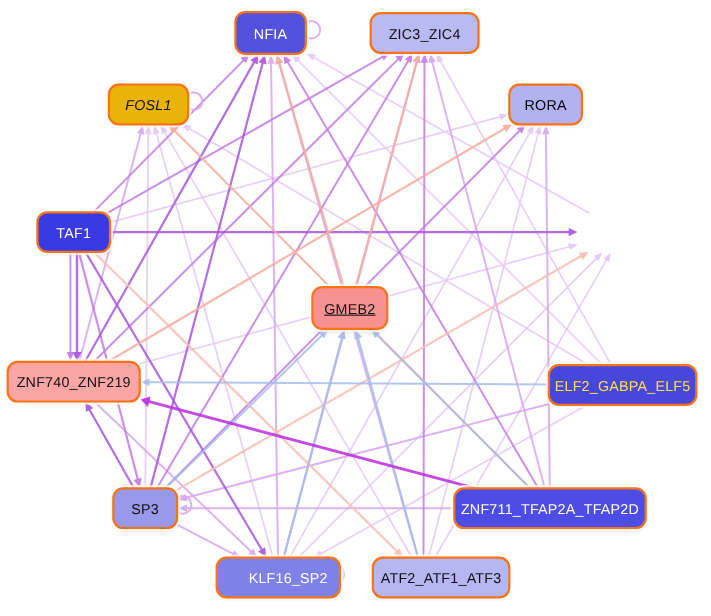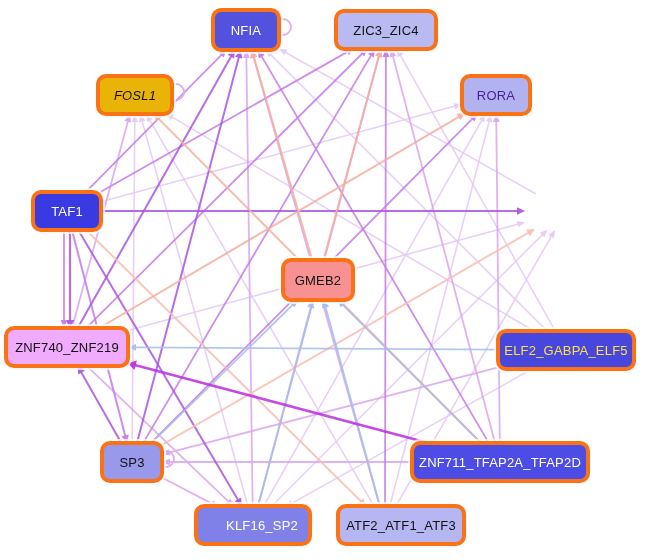--- a/index.html
+++ b/index.html
@@ -10,21 +10,21 @@
     overflow:hidden;
     font-family:"Liberation Sans", sans-serif;
   }
   #edges-layer{position:absolute;left:0;top:0;width:646px;height:560px;}
   #nodes-layer{position:absolute;left:0;top:0;width:646px;height:560px;pointer-events:none;}
   .node{
     position:absolute;
     transform:translate(-50%,-50%);
     display:flex;align-items:center;justify-content:center;
     border-radius:10px;
-    border:4px solid #f97316;
+    border:2px solid #f97316;
     box-shadow:0 0 0 2px rgba(255,255,255,0.75), 0 1px 2px rgba(40,40,80,0.18);
     font-size:13px;
     letter-spacing:0.2px;
     white-space:nowrap;
     pointer-events:auto;
     cursor:default;
   }
 </style>
 </head>
 <body>
@@ -135,23 +135,23 @@
       <polygon points="127.9,363.2 136.9,360.5 134.4,370.0" fill="#bb2be0" fill-opacity="0.92"></polygon>
       <circle cx="283" cy="27" r="8" fill="none" stroke="#d8a6ef" stroke-width="1.8" stroke-opacity="0.9"></circle>
       <circle cx="176" cy="92" r="8" fill="none" stroke="#d8a6ef" stroke-width="1.8" stroke-opacity="0.9"></circle>
       <circle cx="166" cy="459" r="8" fill="none" stroke="#d8a6ef" stroke-width="1.8" stroke-opacity="0.9"></circle>
       <circle cx="305" cy="522" r="8" fill="none" stroke="#e4c9f4" stroke-width="1.8" stroke-opacity="0.9"></circle>
     </svg>
   <div id="nodes-layer">
       <div class="node" style="left: 246px; top: 30px; width: 62px; height: 36px; background: rgb(82, 82, 222); color: rgb(255, 255, 255);">NFIA</div>
       <div class="node" style="left: 386px; top: 30px; width: 96px; height: 34px; background: rgb(186, 186, 243); color: rgb(17, 17, 17);">ZIC3_ZIC4</div>
       <div class="node" style="left: 135px; top: 95px; width: 70px; height: 34px; background: #eab308; color: rgb(17, 17, 17); font-style: italic;">FOSL1</div>
-      <div class="node" style="left: 496px; top: 95px; width: 64px; height: 34px; background: rgb(178, 178, 241); color: #4c1d95;">RORA</div>
+      <div class="node" style="left: 496px; top: 95px; width: 64px; height: 34px; background: rgb(178, 178, 241); color: #000000;">RORA</div>
       <div class="node" style="left: 67px; top: 211px; width: 64px; height: 34px; background: rgb(58, 58, 227); color: rgb(255, 255, 255);">TAF1</div>
-      <div class="node" style="left: 318px; top: 280px; width: 66px; height: 36px; background: rgb(248, 146, 146); color: rgb(17, 17, 17);">GMEB2</div>
-      <div class="node" style="left: 67px; top: 347px; width: 118px; height: 34px; background: #f0abfc; color: rgb(17, 17, 17);">ZNF740_ZNF219</div>
+      <div class="node" style="left: 318px; top: 280px; width: 66px; height: 36px; background: rgb(248, 146, 146); color: rgb(17, 17, 17); text-decoration: underline;">GMEB2</div>
+      <div class="node" style="left: 67px; top: 347px; width: 118px; height: 34px; background: #fca5a5; color: rgb(17, 17, 17);">ZNF740_ZNF219</div>
       <div class="node" style="left: 566px; top: 350px; width: 132px; height: 34px; background: rgb(71, 71, 222); color: #fde047;">ELF2_GABPA_ELF5</div>
       <div class="node" style="left: 132px; top: 462px; width: 56px; height: 34px; background: rgb(153, 153, 236); color: rgb(17, 17, 17);">SP3</div>
       <div class="node" style="left: 500px; top: 462px; width: 172px; height: 34px; background: rgb(77, 77, 230); color: rgb(255, 255, 255);">ZNF711_TFAP2A_TFAP2D</div>
       <div class="node" style="left: 253px; top: 525px; width: 92px; height: 34px; background: rgb(128, 128, 233); color: rgb(255, 255, 255); padding-left: 18px;">KLF16_SP2</div>
       <div class="node" style="left: 385px; top: 525px; width: 122px; height: 34px; background: rgb(182, 182, 242); color: rgb(17, 17, 17); margin-left: 16px;">ATF2_ATF1_ATF3</div>
     </div>
 </div>
 
 </body></html>

